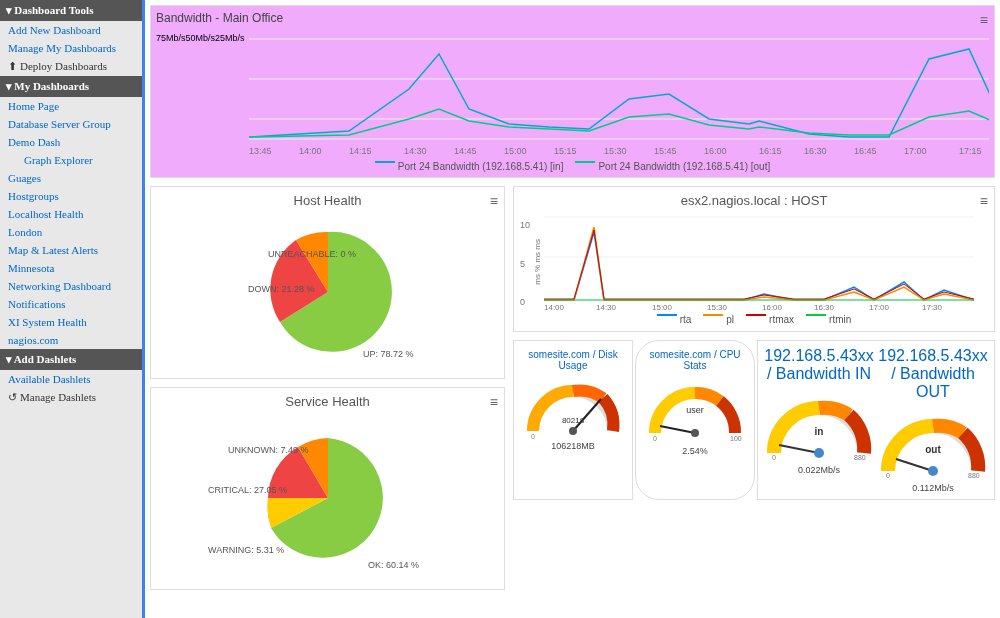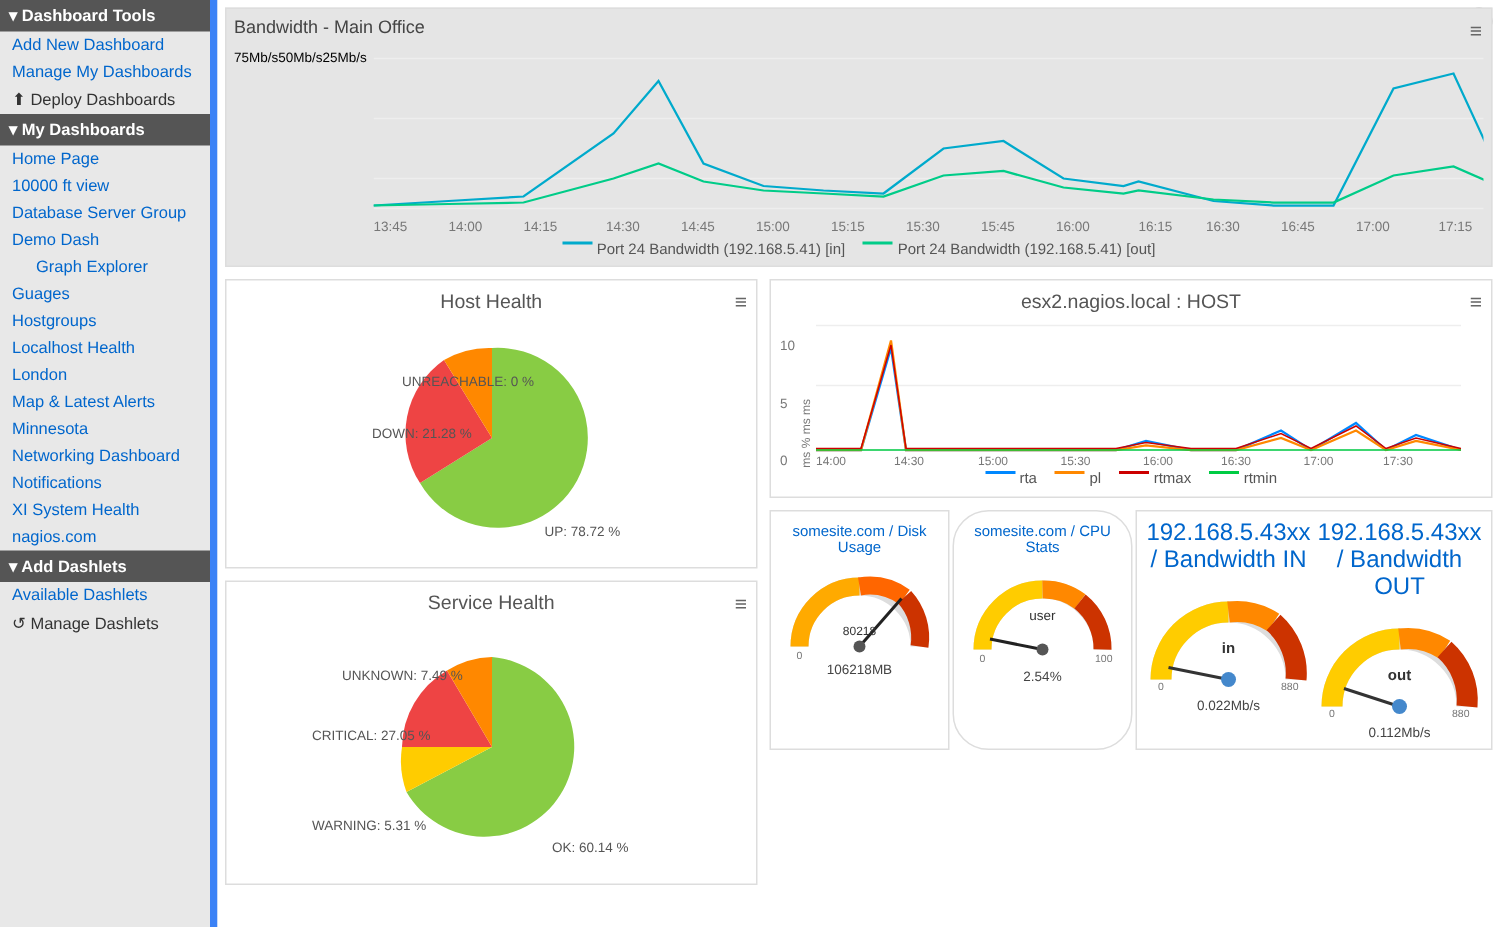--- a/index.html
+++ b/index.html
@@ -3,23 +3,24 @@
   <meta charset="utf-8">
   <style>
     * { box-sizing: border-box; margin: 0; padding: 0; }
     body { font-family: Arial, sans-serif; font-size: 11px; background: #f0f0f0; display: flex; height: 618px; overflow: hidden; }
 
     
     #sidebar {
       width: 145px;
       min-width: 145px;
       background: #e8e8e8;
-      border-right: 5px solid #3b82f6;
+      border-right: 3px solid #3b82f6;
       overflow-y: auto;
       font-size: 11px;
+      font-family: Liberation Serif, serif;
     }
     .sidebar-section-header {
       background: #555;
       color: #fff;
       padding: 4px 6px;
       font-weight: bold;
       font-size: 11px;
       cursor: pointer;
     }
     .sidebar-section-header::before {
@@ -45,21 +46,21 @@
       overflow-y: auto;
       background: #fff;
       padding: 5px;
     }
 
     
     .bandwidth-panel {
       border: 1px solid #ddd;
       margin-bottom: 8px;
       padding: 5px;
-      background: #e5e5e5;
+      background: #f0abfc;
       position: relative;
     }
     .panel-title {
       font-size: 12px;
       color: #444;
       margin-bottom: 4px;
     }
     .panel-menu-icon {
       position: absolute;
       right: 6px;
@@ -189,21 +190,20 @@
   <div class="sidebar-item link">Add New Dashboard</div>
   <div class="sidebar-item link">Manage My Dashboards</div>
   <div class="sidebar-deploy sidebar-item">
     <span>⬆ </span><span>Deploy Dashboards</span>
   </div>
 
   <div class="sidebar-section-header">My Dashboards</div>
 
   <div id="sidebar-dashboard-list">
       <div class="sidebar-item link">Home Page</div>
-      <div class="sidebar-item link">10000 ft view</div>
       <div class="sidebar-item link">Database Server Group</div>
       <div class="sidebar-item link">Demo Dash</div>
       <div class="sidebar-item active link">Graph Explorer</div>
       <div class="sidebar-item link">Guages</div>
       <div class="sidebar-item link">Hostgroups</div>
       <div class="sidebar-item link">Localhost Health</div>
       <div class="sidebar-item link">London</div>
       <div class="sidebar-item link">Map &amp; Latest Alerts</div>
       <div class="sidebar-item link">Minnesota</div>
       <div class="sidebar-item link">Networking Dashboard</div>
@@ -317,21 +317,21 @@
           </svg>
         </div>
       </div>
     </div>
 
     <div class="right-panels">
 
       <div class="panel">
         <div class="panel-menu-icon">≡</div>
         <div class="panel-header">esx2.nagios.local : HOST</div>
-        <div style="display:flex;align-items:flex-end;">
+        <div style="display:flex;align-items:center;">
           <div style="display:flex;flex-direction:column;justify-content:space-between;height:90px;padding-right:3px;padding-top:3px;">
             <span style="font-size:9px;color:#777;">10</span>
             <span style="font-size:9px;color:#777;">5</span>
             <span style="font-size:9px;color:#777;">0</span>
           </div>
           <div style="font-size:8px;color:#777;writing-mode:vertical-rl;transform:rotate(180deg);margin-right:2px;">ms % ms ms</div>
           <svg width="430" height="100">
             <line x1="0" y1="5" x2="430" y2="5" stroke="#eee"></line>
             <line x1="0" y1="45" x2="430" y2="45" stroke="#eee"></line>
             <line x1="0" y1="88" x2="430" y2="88" stroke="#eee"></line>

